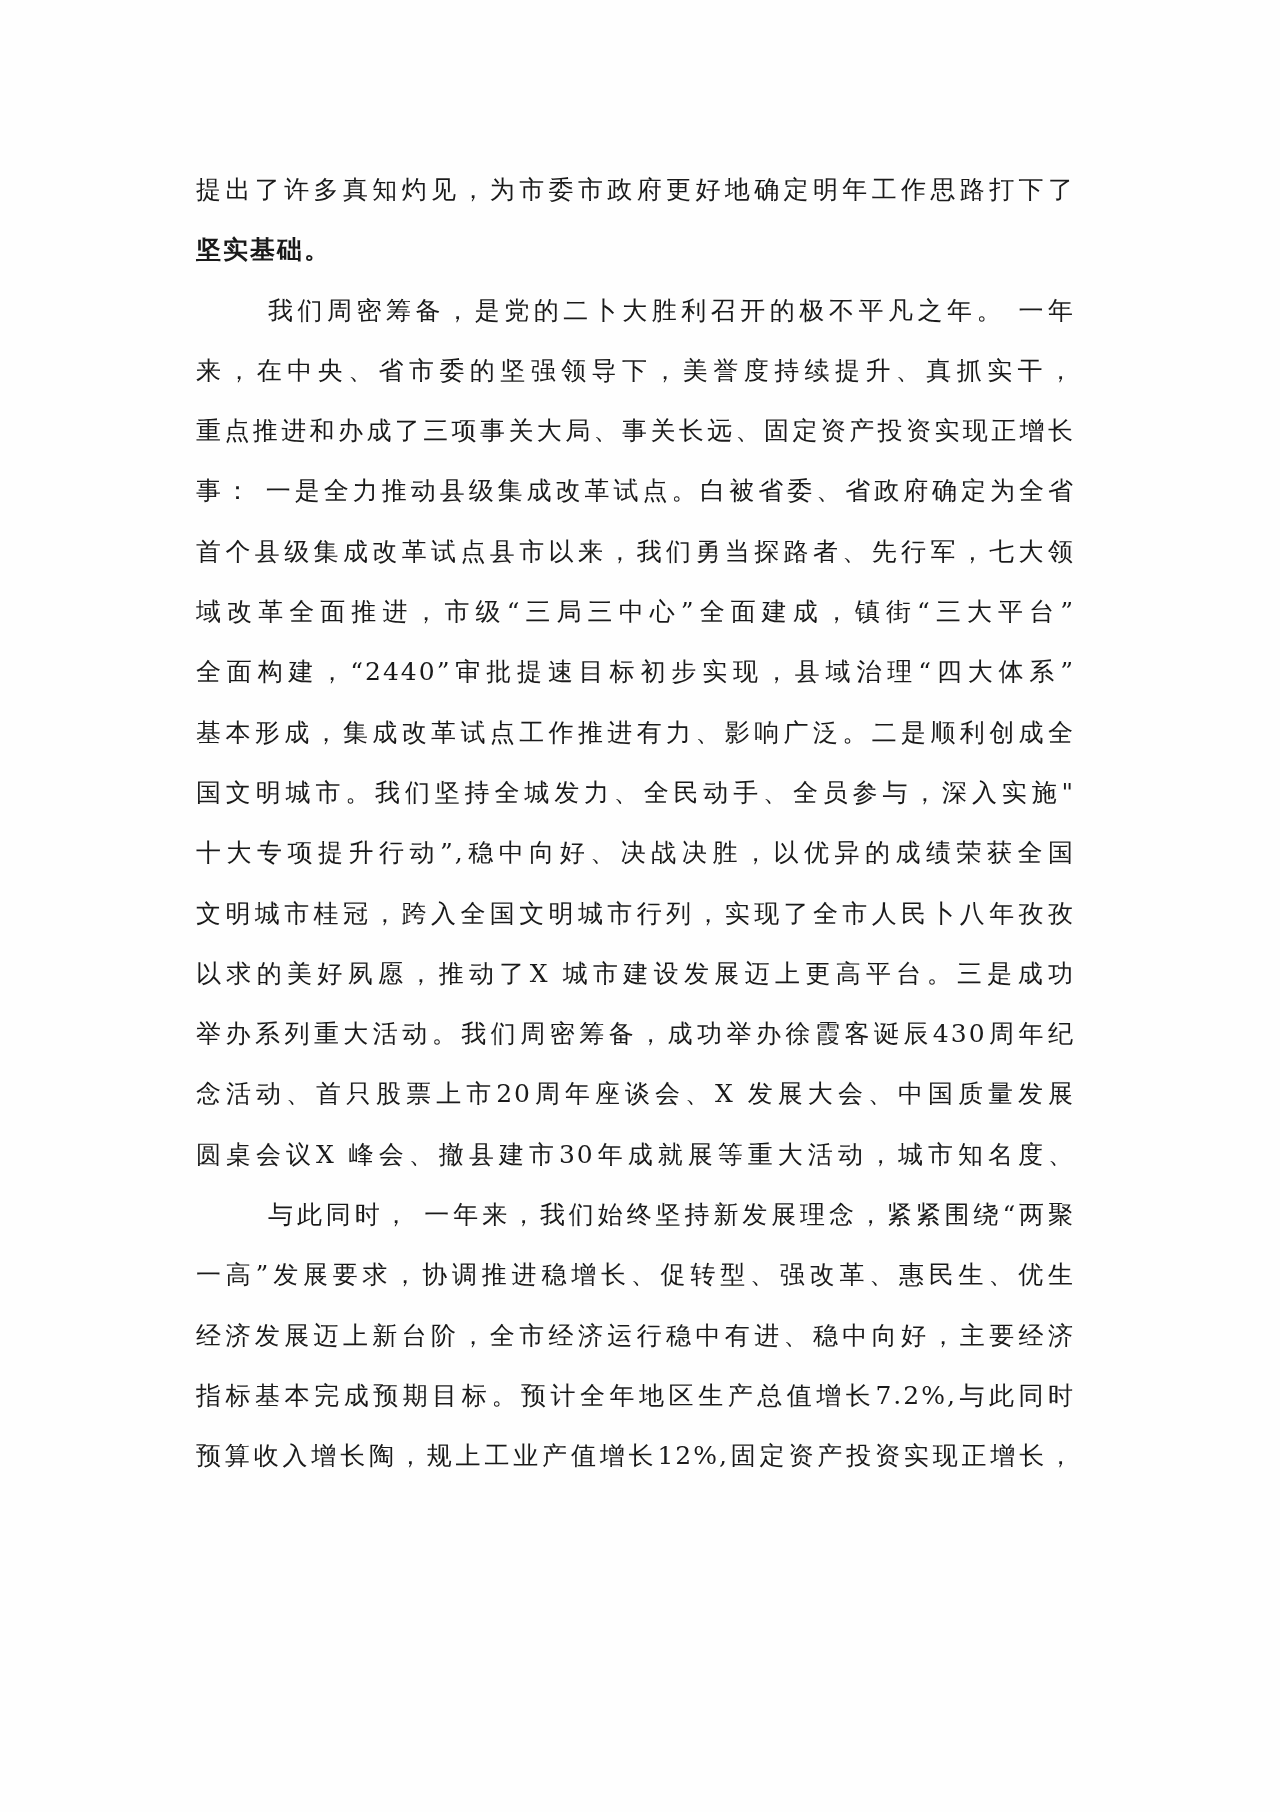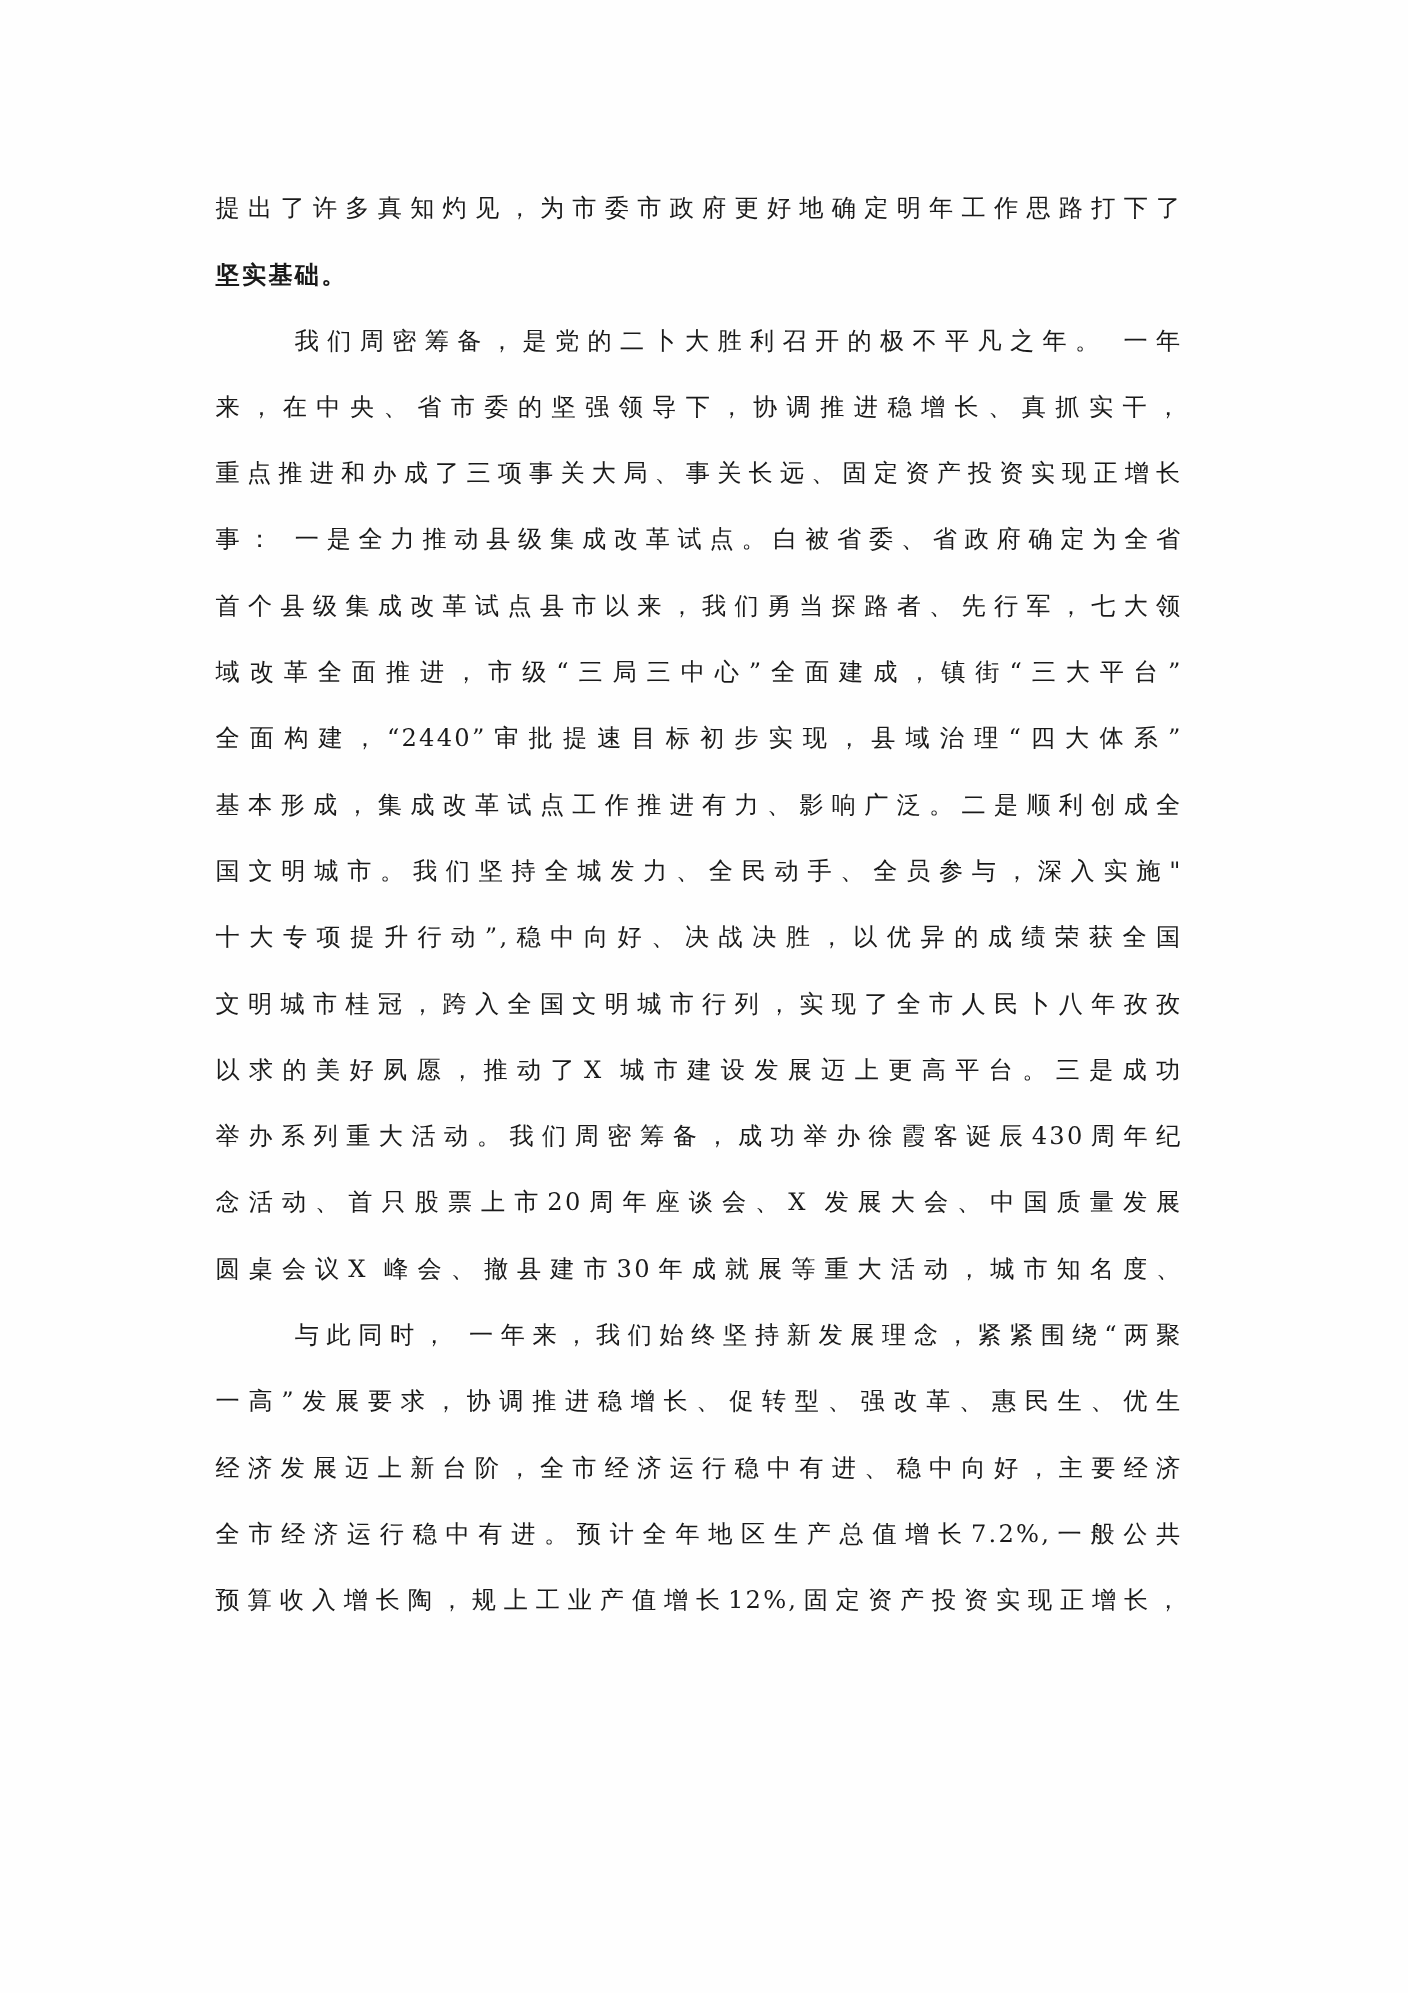--- a/index.html
+++ b/index.html
@@ -3,21 +3,21 @@
 <meta charset="utf-8">
 <style>
   html, body { margin: 0; padding: 0; background: #ffffff; }
   body { width: 1280px; height: 1812px; position: relative; overflow: hidden; }
   .page {
     position: absolute; left: 0; top: 0; width: 1280px; height: 1812px; background: #fefefe;
   }
   .body-text {
     position: absolute; left: 196px; top: 160px; width: 879px;
     font-family: "DejaVu Serif", "Liberation Serif", serif;
-    font-size: 22px; color: #1a1a1a;
+    font-size: 25px; color: #1a1a1a;
   }
   .line {
     display: block; height: 60.3px; line-height: 60.3px; white-space: nowrap;
     text-align: justify; text-align-last: justify; letter-spacing: 2px;
   }
   .line.last { text-align-last: left; font-weight: bold; }
   .line.indent { padding-left: 72px; }
 </style>
 </head>
 <body>
@@ -25,38 +25,38 @@
 <div class="page">
   <div class="body-text">
 
     <div class="paragraph">
       <span class="line">提出了许多真知灼见，为市委市政府更好地确定明年工作思路打下了</span>
       <span class="line last">坚实基础。</span>
     </div>
 
     <div class="paragraph">
       <span class="line indent">我们周密筹备，是党的二卜大胜利召开的极不平凡之年。 一年</span>
-      <span class="line">来，在中央、省市委的坚强领导下，协调推进稳增长、真抓实干，</span>
+      <span class="line">来，在中央、省市委的坚强领导下，美誉度持续提升、真抓实干，</span>
       <span class="line">重点推进和办成了三项事关大局、事关长远、固定资产投资实现正增长</span>
       <span class="line">事： 一是全力推动县级集成改革试点。白被省委、省政府确定为全省</span>
       <span class="line">首个县级集成改革试点县市以来，我们勇当探路者、先行军，七大领</span>
       <span class="line">域改革全面推进，市级“三局三中心”全面建成，镇街“三大平台”</span>
       <span class="line">全面构建，“2440”审批提速目标初步实现，县域治理“四大体系”</span>
       <span class="line">基本形成，集成改革试点工作推进有力、影响广泛。二是顺利创成全</span>
       <span class="line">国文明城市。我们坚持全城发力、全民动手、全员参与，深入实施"</span>
       <span class="line">十大专项提升行动”,稳中向好、决战决胜，以优异的成绩荣获全国</span>
       <span class="line">文明城市桂冠，跨入全国文明城市行列，实现了全市人民卜八年孜孜</span>
       <span class="line">以求的美好夙愿，推动了X 城市建设发展迈上更高平台。三是成功</span>
       <span class="line">举办系列重大活动。我们周密筹备，成功举办徐霞客诞辰430周年纪</span>
       <span class="line">念活动、首只股票上市20周年座谈会、X 发展大会、中国质量发展</span>
       <span class="line">圆桌会议X 峰会、撤县建市30年成就展等重大活动，城市知名度、</span>
     </div>
 
     <div class="paragraph">
       <span class="line indent">与此同时，  一年来，我们始终坚持新发展理念，紧紧围绕“两聚</span>
       <span class="line">一高”发展要求，协调推进稳增长、促转型、强改革、惠民生、优生</span>
       <span class="line">经济发展迈上新台阶，全市经济运行稳中有进、稳中向好，主要经济</span>
-      <span class="line">全市经济运行稳中有进。预计全年地区生产总值增长7.2%,一般公共</span>
+      <span class="line">指标基本完成预期目标。预计全年地区生产总值增长7.2%,与此同时</span>
       <span class="line">预算收入增长陶，规上工业产值增长12%,固定资产投资实现正增长，</span>
     </div>
 
   </div>
 </div>
 
 </body></html>

